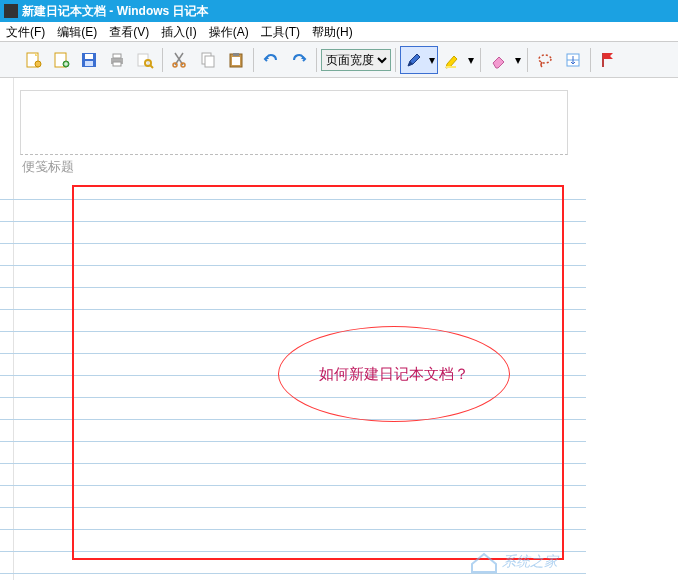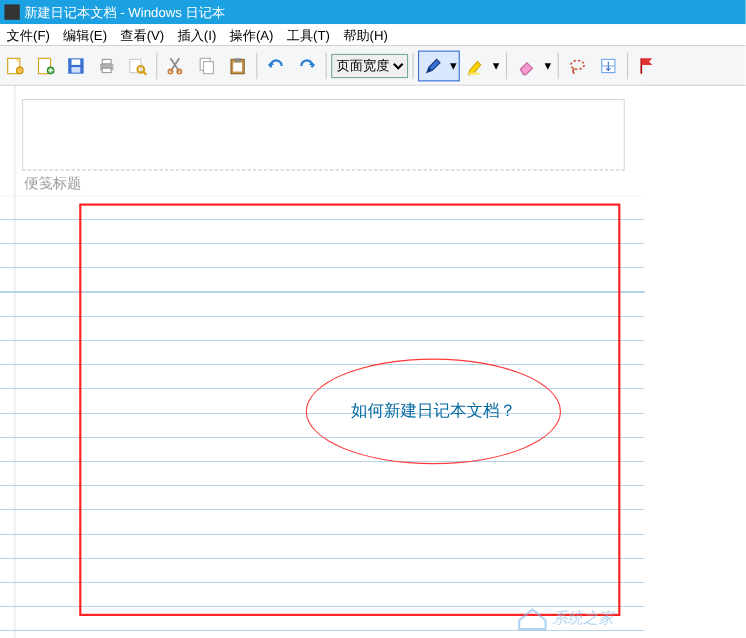--- a/index.html
+++ b/index.html
@@ -1,34 +1,34 @@
 <!DOCTYPE html>
 <html><head>
 <meta charset="utf-8">
 <style>
   * { box-sizing: border-box; margin: 0; padding: 0; }
   body { font-family: "Microsoft YaHei", sans-serif; font-size: 12px; background: #fff; width: 678px; height: 580px; overflow: hidden; }
-  .titlebar { background: #1ba1e2; color: #fff; height: 22px; display: flex; align-items: center; padding: 0 4px; }
+  .titlebar { background: #1ba1e2; color: #fff; height: 22px; display: flex; align-items: center; padding: 0 4px; font-weight: bold; }
   .titlebar .appicon { width: 14px; height: 14px; background: #333; margin-right: 4px; }
   .menubar { background: #fff; height: 20px; display: flex; align-items: flex-end; border-bottom: 1px solid #ccc; }
   .menuitem { padding: 0 6px; cursor: default; }
-  .toolbar { background: #f4f6f8; height: 36px; display: flex; align-items: center; padding: 2px 0; border-bottom: 1px solid #d0d0d0; gap: 2px; }
+  .toolbar { background: #f4f6f8; height: 36px; display: flex; align-items: center; padding: 2px 20px; border-bottom: 1px solid #d0d0d0; gap: 2px; }
   .tbtn { width: 26px; height: 28px; display: flex; align-items: center; justify-content: center; border: 1px solid transparent; }
   .sep { width: 1px; height: 24px; background: #c8c8c8; margin: 0 2px; }
   .zoomsel { height: 22px; font-size: 12px; border: 1px solid #7a9; }
   .drop { width: 10px; display: flex; align-items: center; justify-content: center; }
   .penbox { display: flex; align-items: center; border: 1px solid #3b6fd1; background: #d9e7ff; height: 28px; }
   .penbox .tbtn { border: none; }
   .canvas-wrap { position: relative; width: 586px; height: calc(580px - 22px - 20px - 36px); background: #fff; }
   .gutter { position: absolute; left: 0; top: 0; width: 14px; height: 100%; border-right: 1px solid #e2e2e2; }
   .notehead { position: absolute; left: 20px; top: 12px; right: 18px; height: 65px; border: 1px solid #d8d8d8; border-bottom: 1px dashed #bdbdbd; }
   .notehead-label { position: absolute; left: 22px; top: 80px; color: #9a9a9a; font-size: 13px; }
   .lines { position: absolute; left: 0; right: 0; top: 100px; bottom: 0; background: repeating-linear-gradient(to bottom, transparent 0, transparent 21px, #b7d3e8 21px, #b7d3e8 22px); }
   .redbox { position: absolute; left: 72px; top: 107px; right: 22px; bottom: 20px; border: 2px solid #ff2222; }
-  .oval { position: absolute; left: 278px; top: 248px; width: 232px; height: 96px; border: 1.5px solid #ff3a3a; border-radius: 50%; display: flex; flex-direction: column; align-items: center; justify-content: center; color: #0369a1; font-size: 15px; line-height: 1.5; }
+  .oval { position: absolute; left: 278px; top: 248px; width: 232px; height: 96px; border: 1.5px solid #ff3a3a; border-radius: 50%; display: flex; flex-direction: column; align-items: center; justify-content: center; color: #be185d; font-size: 15px; line-height: 1.5; }
   .watermark { position: absolute; right: 10px; bottom: 6px; opacity: 0.6; }
   svg { display: block; }
 </style>
 </head>
 <body>
 
 <div class="titlebar">
   <span class="appicon"></span>
   <span>新建日记本文档 - Windows 日记本</span>
 </div>

